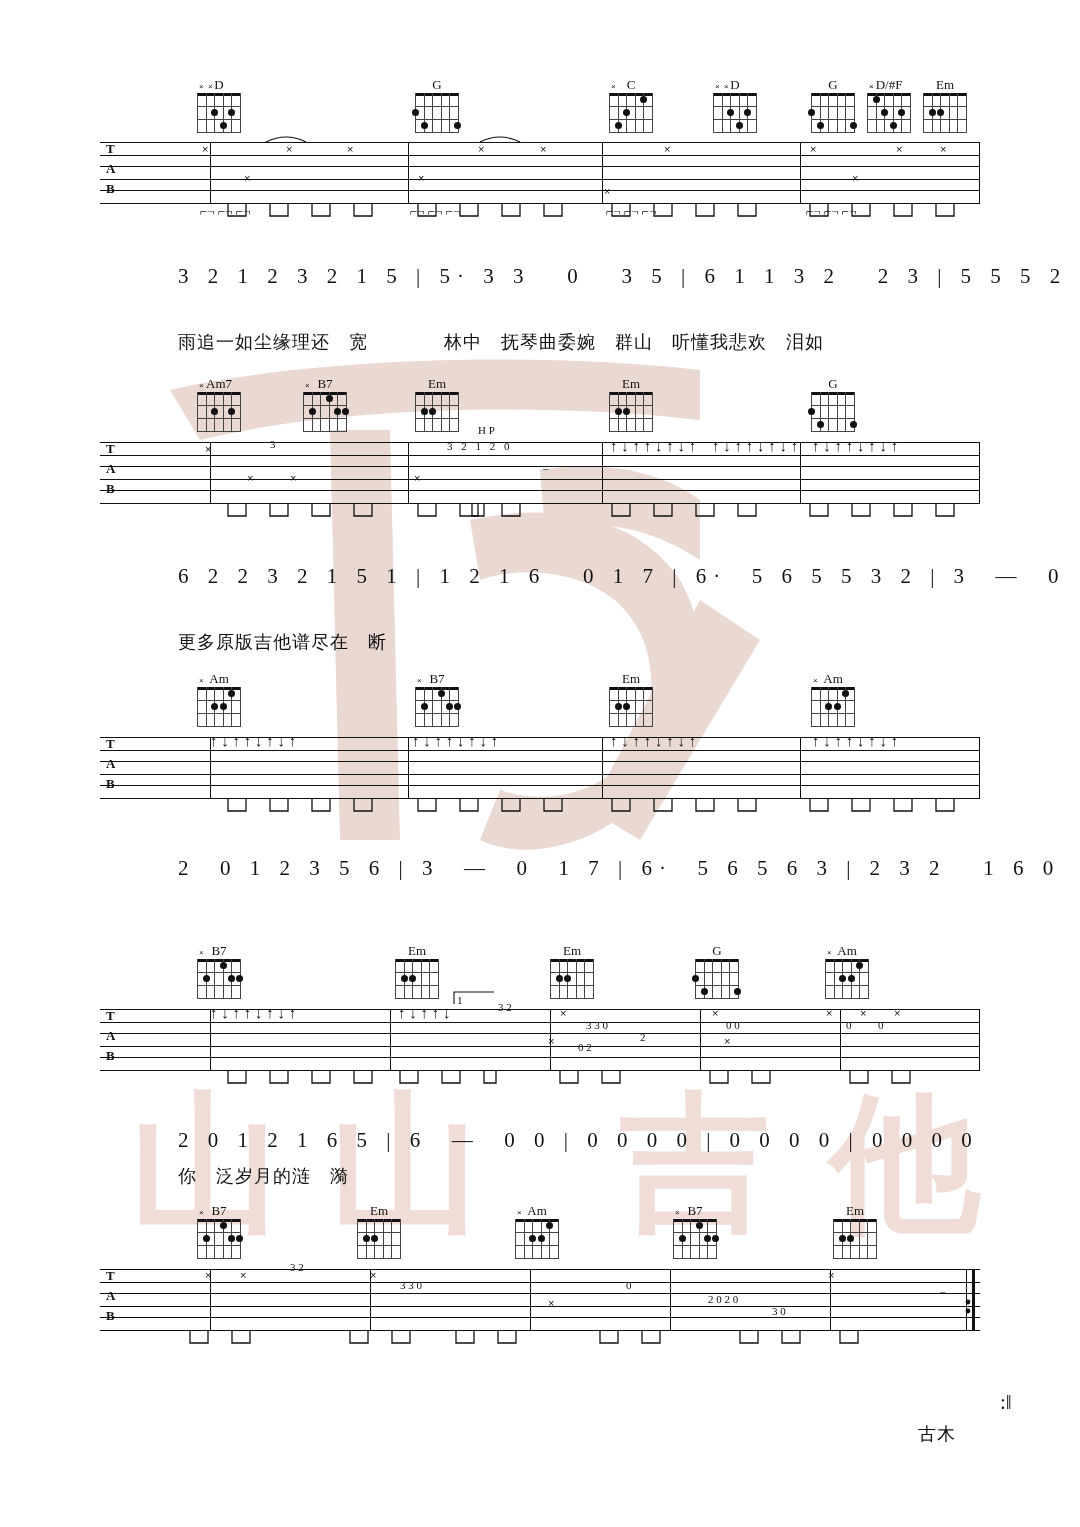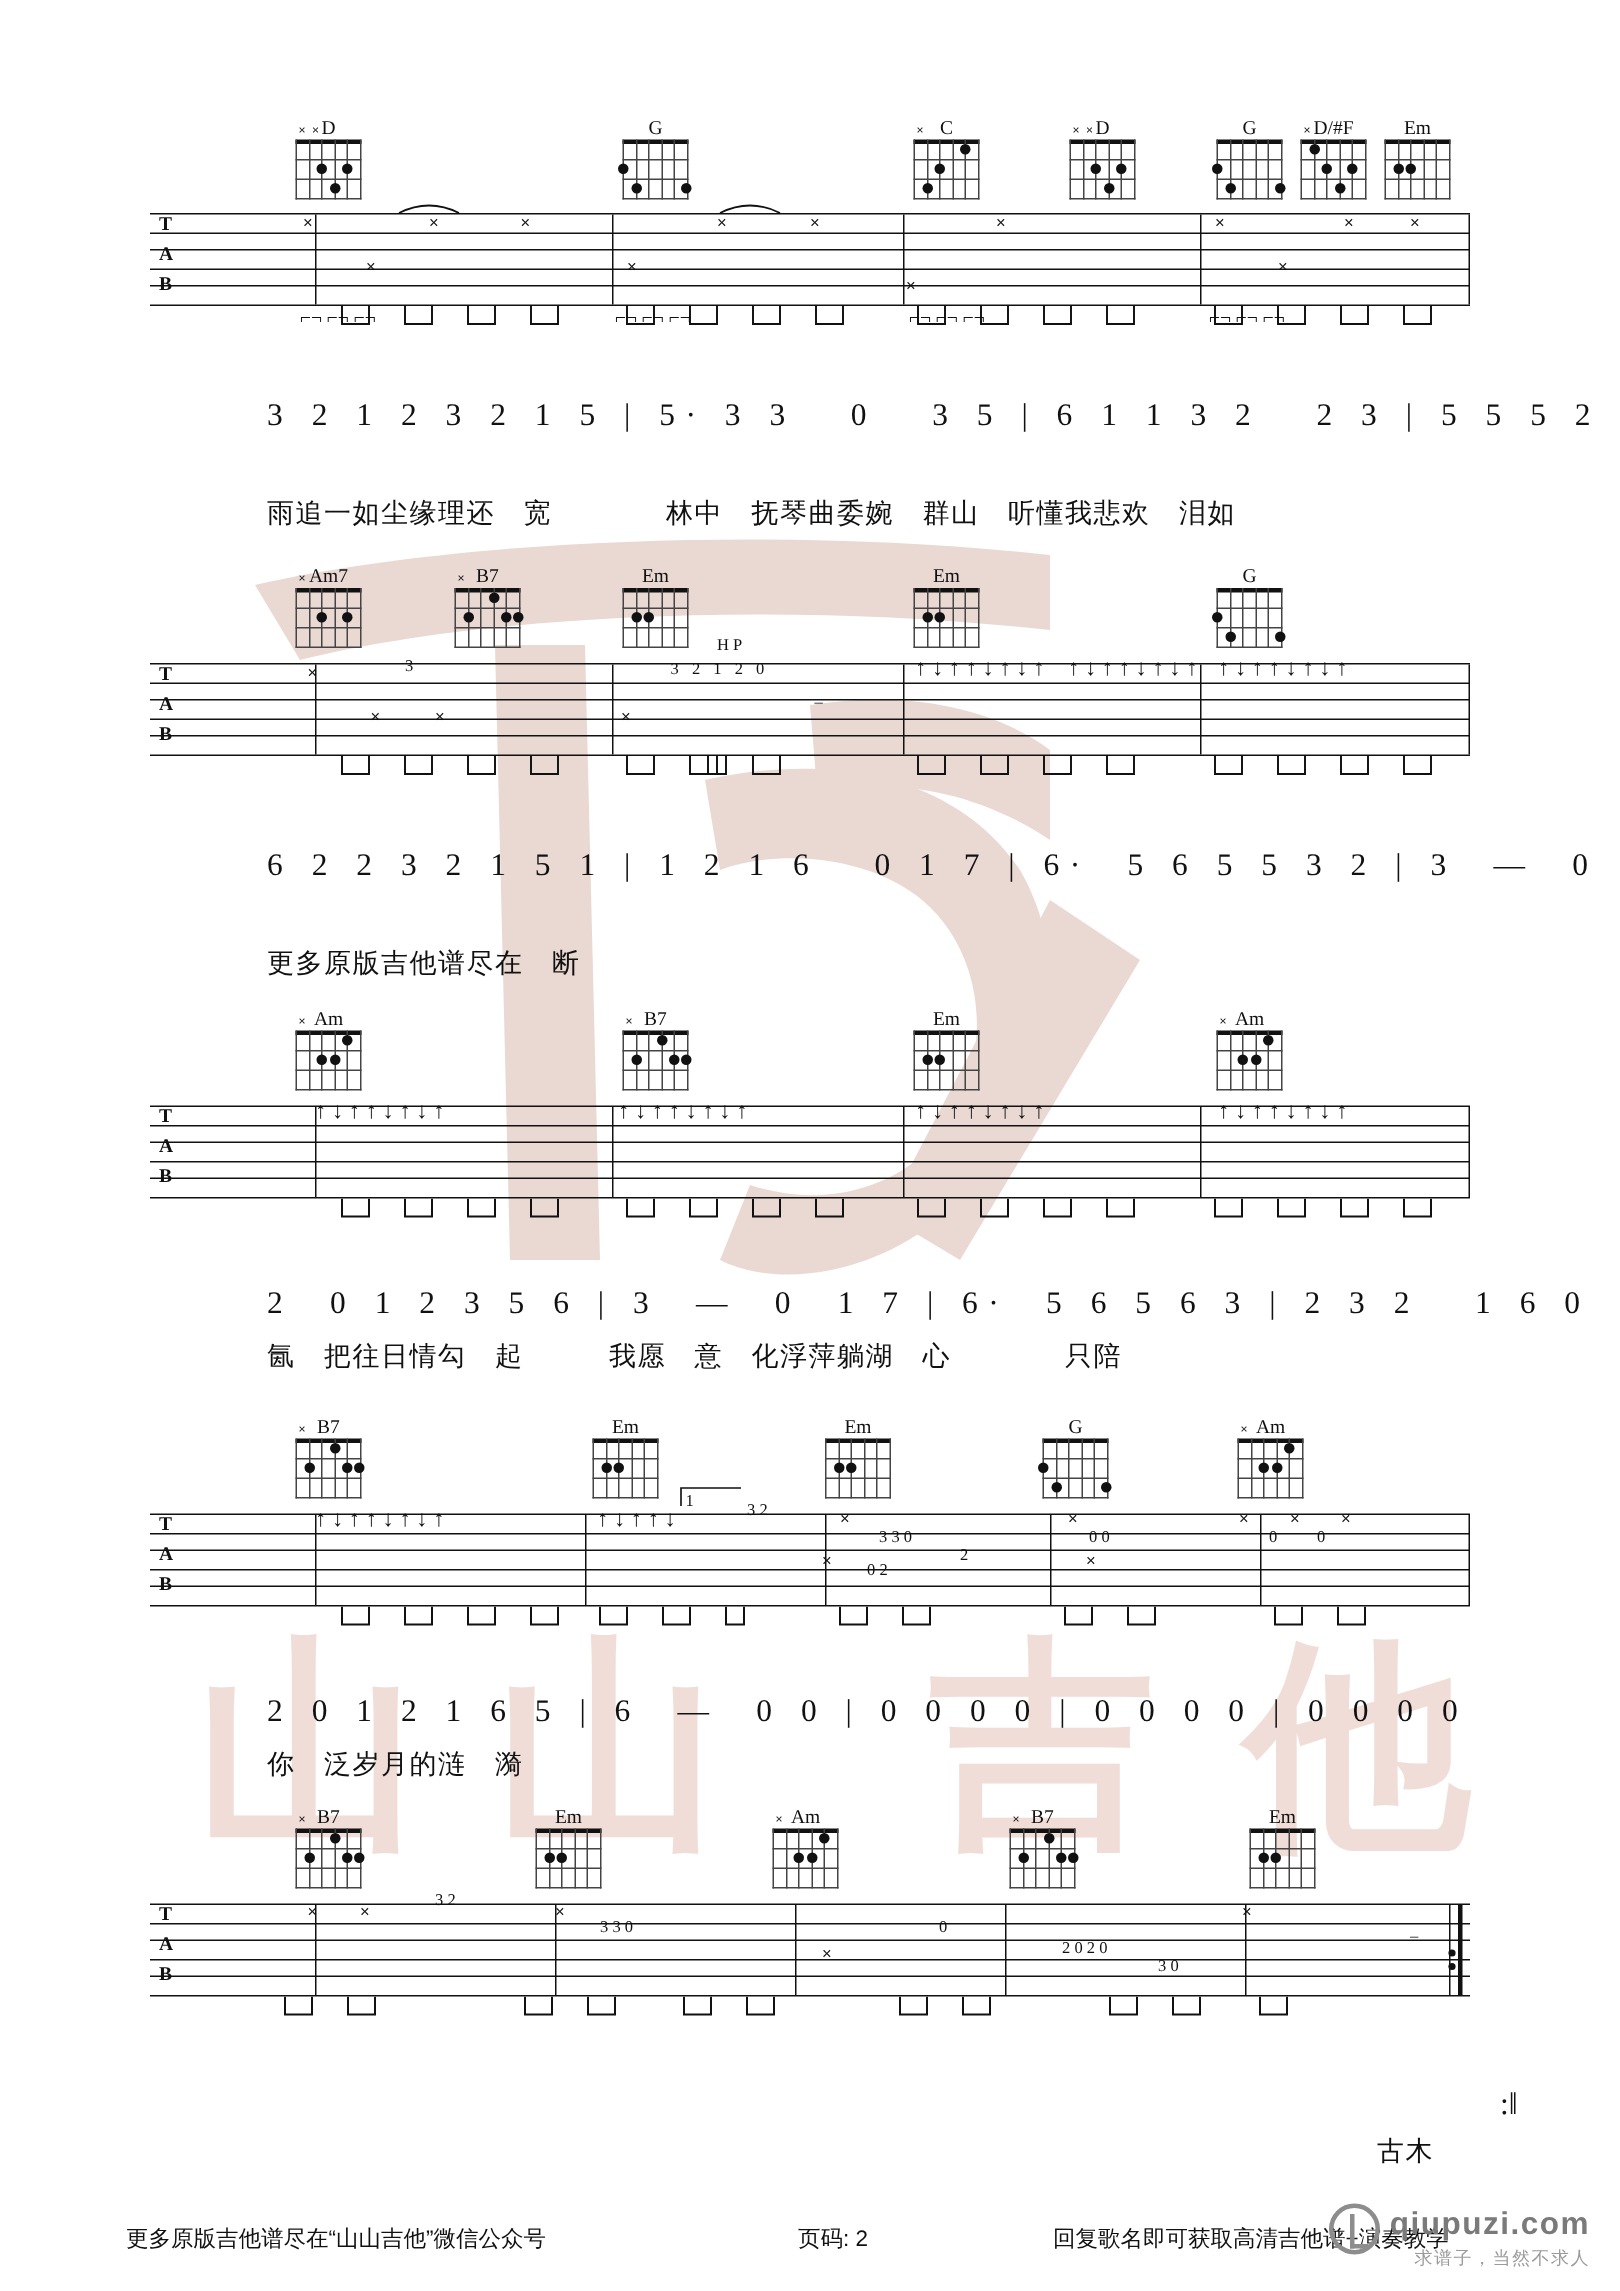--- a/index.html
+++ b/index.html
@@ -707,21 +707,20 @@
             <path d="M638 0 v12 h18 v-12"></path>
           <path d="M710 0 v12 h18 v-12"></path>
             <path d="M752 0 v12 h18 v-12"></path>
             <path d="M794 0 v12 h18 v-12"></path>
             <path d="M836 0 v12 h18 v-12"></path>
         </g>
       </svg>
     </div>
 
     <div class="notation numrow" style="left:178px;top:196px;letter-spacing:7px;">2  0 1 2 3 5 6 | 3  —  0  1 7 | 6·  5 6 5 6 3 | 2 3 2   1 6 0   6 3</div>
-    <div class="notation lyricrow" style="left:178px;top:232px;">氤　把往日情勾　起　　　我愿　意　化浮萍躺湖　心　　　　只陪</div>
   </div>
 
   <div class="system" style="left:0;top:930px;width:1080px;height:250px;">
 
     <div class="chord" style="left:192px;top:14px;">
       <div class="cname">B7</div>
       <div class="grid">
         <div class="mutex" style="left:2px;">×</div>
         <div class="nut"></div>
         <div class="hline" style="top:13px;"></div>
@@ -1024,24 +1023,14 @@
             <path d="M682 0 v12 h18 v-12"></path>
           <path d="M740 0 v12 h18 v-12"></path>
         </g>
       </svg>
     </div>
 
     <div class="notation lyricrow" style="left:918px;top:232px;">古木</div>
     <div class="notation numrow" style="left:1000px;top:200px;">:‖</div>
   </div>
 
-  <div class="footer">
-    <div class="ftxt" style="left:84px;top:18px;">更多原版吉他谱尽在“山山吉他”微信公众号</div>
-    <div class="ftxt" style="left:532px;top:18px;">页码: 2</div>
-    <div class="ftxt" style="left:702px;top:18px;">回复歌名即可获取高清吉他谱+演奏教学</div>
-    <div class="logo-mark"></div>
-    <div class="logo">
-      <div class="l1">qiupuzi.com</div>
-      <div class="l2">求谱子，当然不求人</div>
-    </div>
-  </div>
 
 </div>
 
 </body></html>

